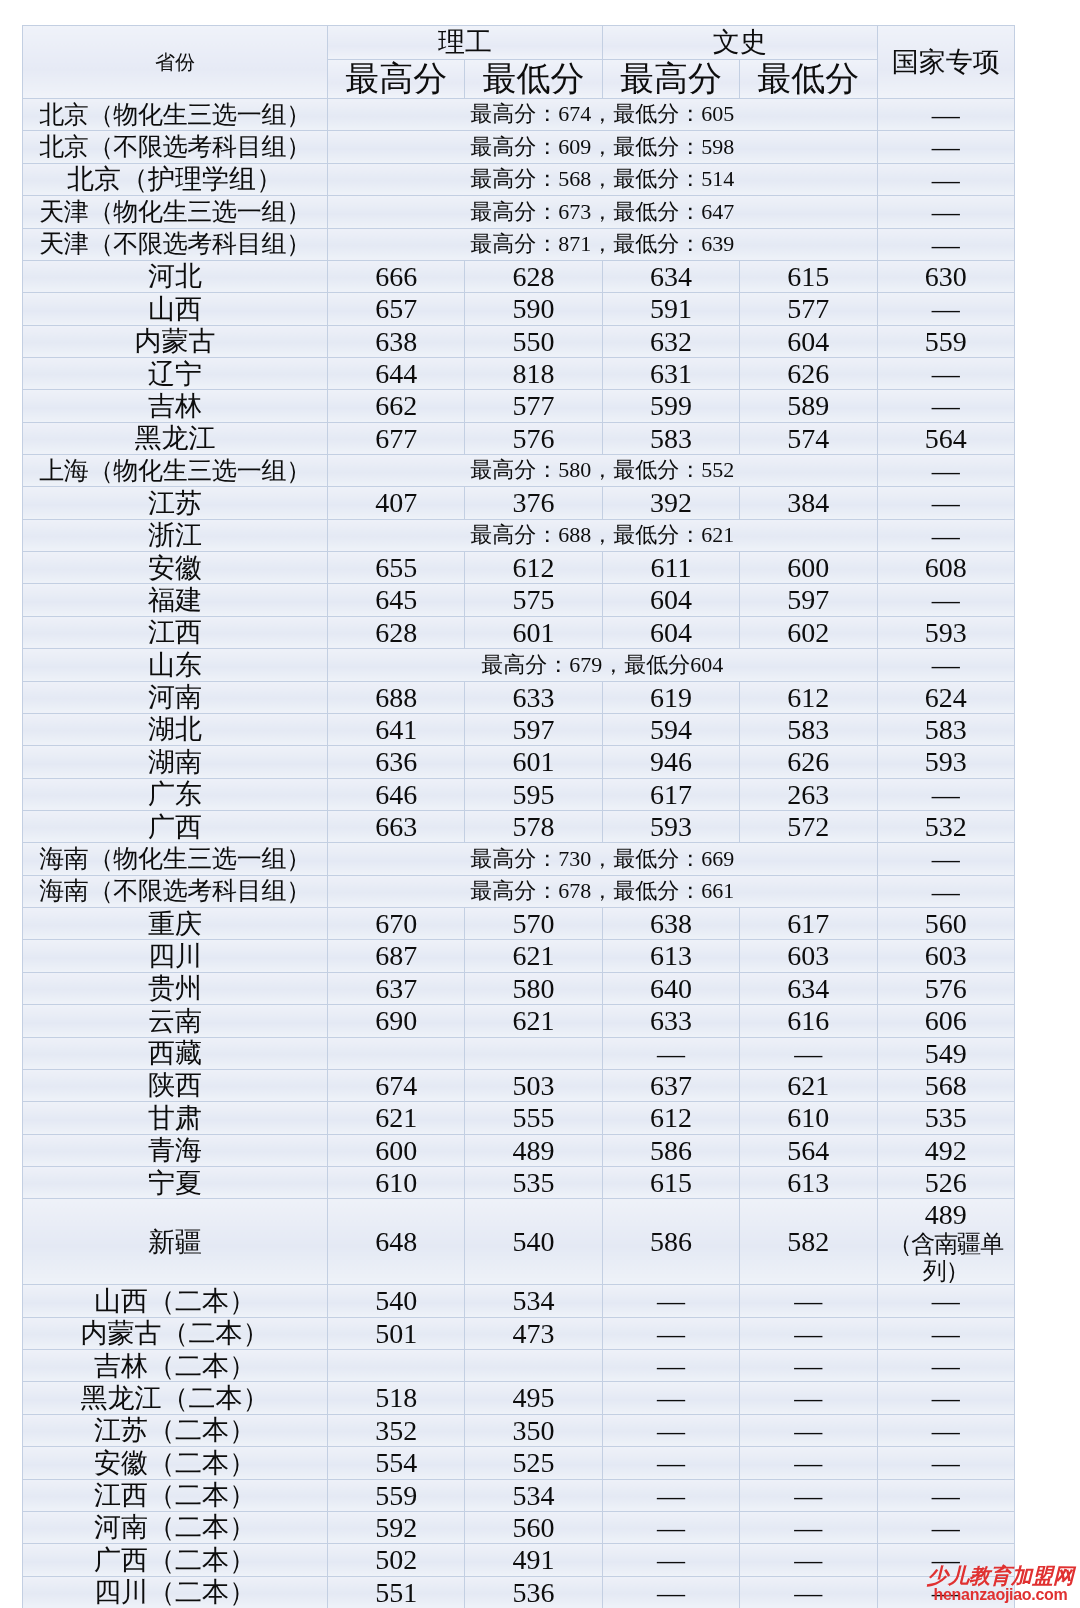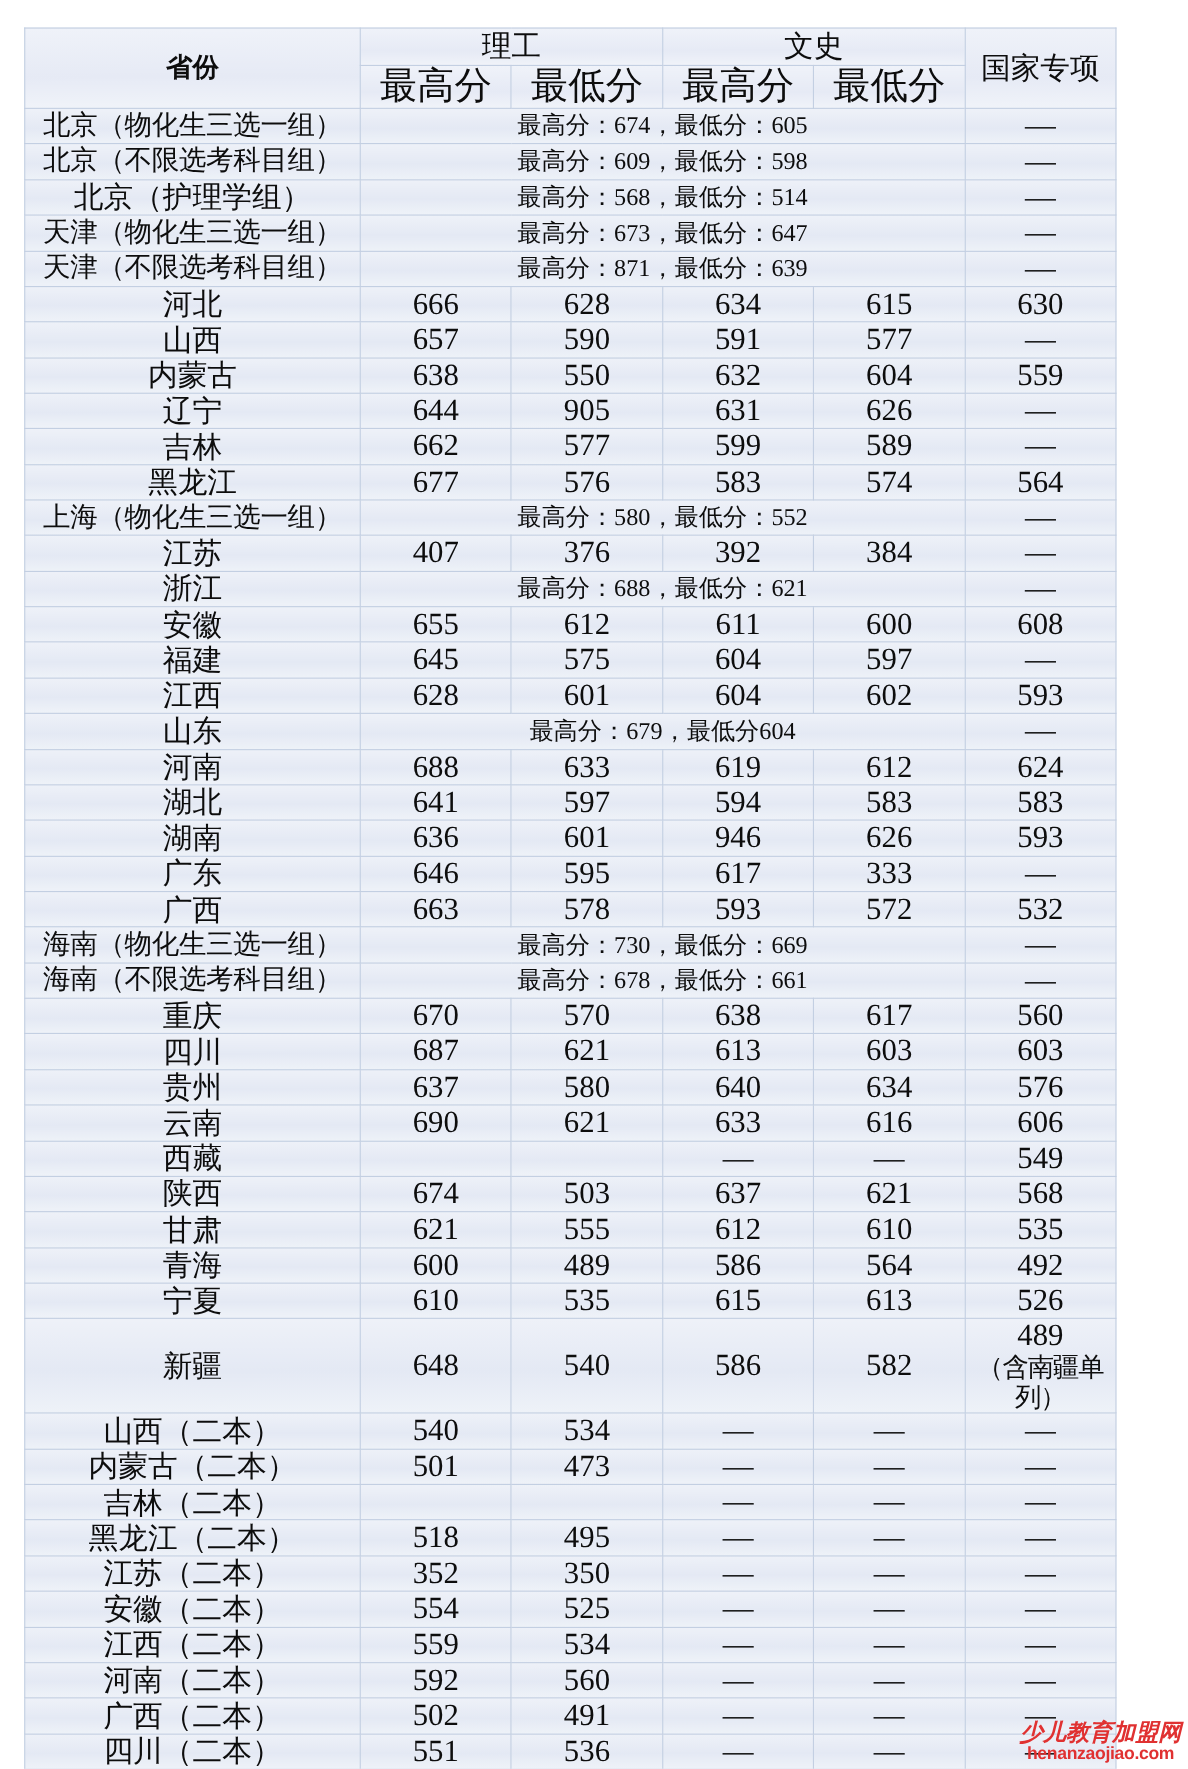--- a/index.html
+++ b/index.html
@@ -36,21 +36,21 @@
     vertical-align: middle;
     color: #0d0d0d;
     background: linear-gradient(180deg, #eef1f8 0%, #e4e9f4 55%, #eef2f8 100%);
     padding: 0;
     line-height: 1.12;
   }
   table.score-table thead th {
     background: linear-gradient(180deg, #eff2f9 0%, #e6eaf5 60%, #f0f3f9 100%);
   }
 
-  .hdr-prov { height: 66px; font-size: 24px; font-weight: bold; }
+  .hdr-prov { height: 66px; font-size: 20px; font-weight: normal; }
   .hdr-grp  { height: 33px; font-size: 27px; font-weight: normal; }
   .hdr-sub  { height: 33px; font-size: 34px; font-weight: normal; }
 
   tbody tr { height: 30.5px; }
   tbody td { font-size: 27px; height: 30.5px; }
   tbody td.prov { font-size: 27px; }
   tbody td.prov.long { font-size: 25px; letter-spacing: -0.3px; }
   tbody td.num { font-size: 28px; }
   tbody td.span-note { font-size: 22px; }
   tbody tr.tall { height: 64px; }
@@ -145,21 +145,21 @@
           <td class="prov">内蒙古</td>
           <td class="num">638</td>
           <td class="num">550</td>
           <td class="num">632</td>
           <td class="num">604</td>
           <td class="num">559</td>
         </tr>
         <tr>
           <td class="prov">辽宁</td>
           <td class="num">644</td>
-          <td class="num">905</td>
+          <td class="num">818</td>
           <td class="num">631</td>
           <td class="num">626</td>
           <td class="num">—</td>
         </tr>
         <tr>
           <td class="prov">吉林</td>
           <td class="num">662</td>
           <td class="num">577</td>
           <td class="num">599</td>
           <td class="num">589</td>
@@ -242,21 +242,21 @@
           <td class="num">601</td>
           <td class="num">946</td>
           <td class="num">626</td>
           <td class="num">593</td>
         </tr>
         <tr>
           <td class="prov">广东</td>
           <td class="num">646</td>
           <td class="num">595</td>
           <td class="num">617</td>
-          <td class="num">333</td>
+          <td class="num">263</td>
           <td class="num">—</td>
         </tr>
         <tr>
           <td class="prov">广西</td>
           <td class="num">663</td>
           <td class="num">578</td>
           <td class="num">593</td>
           <td class="num">572</td>
           <td class="num">532</td>
         </tr>

